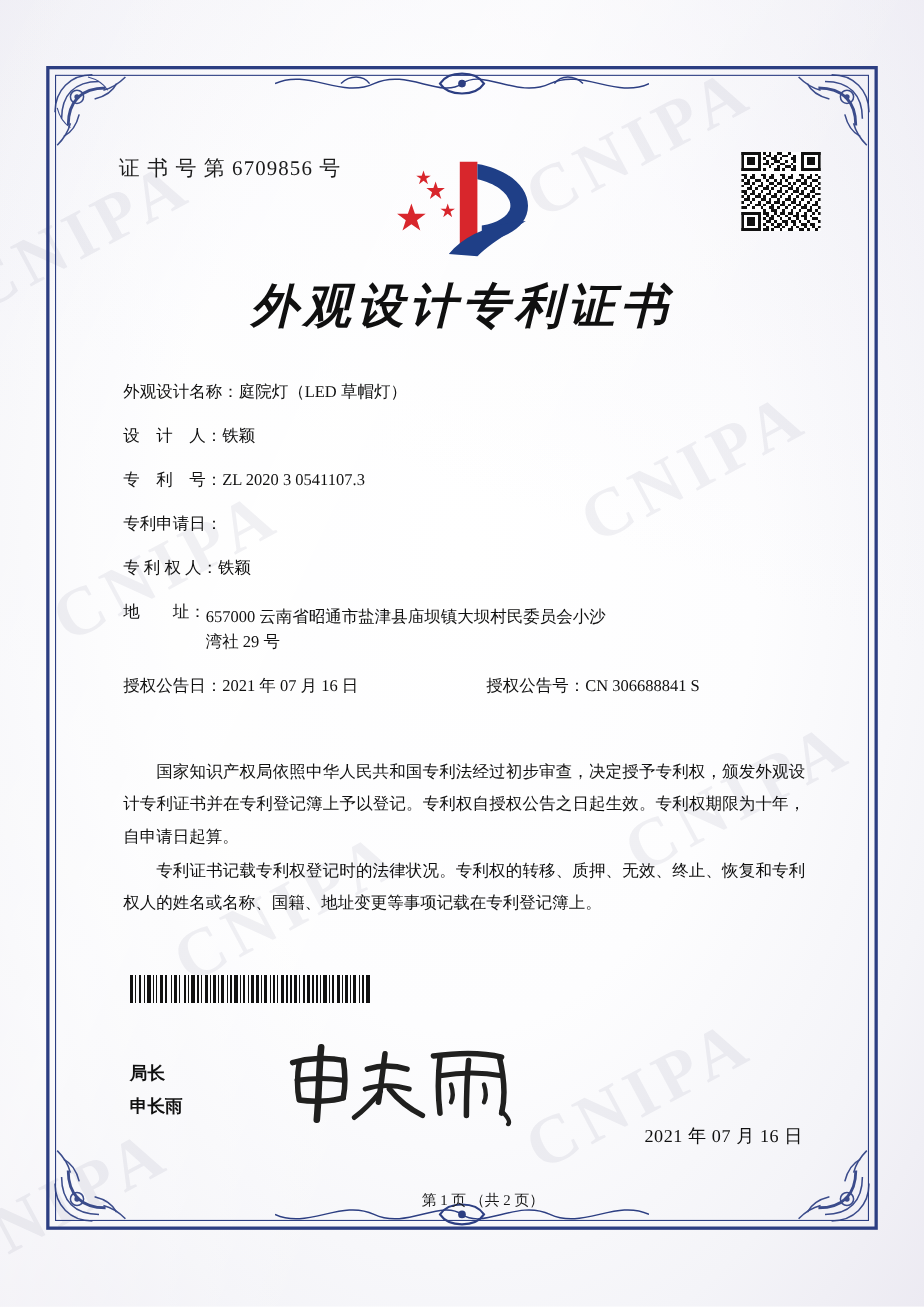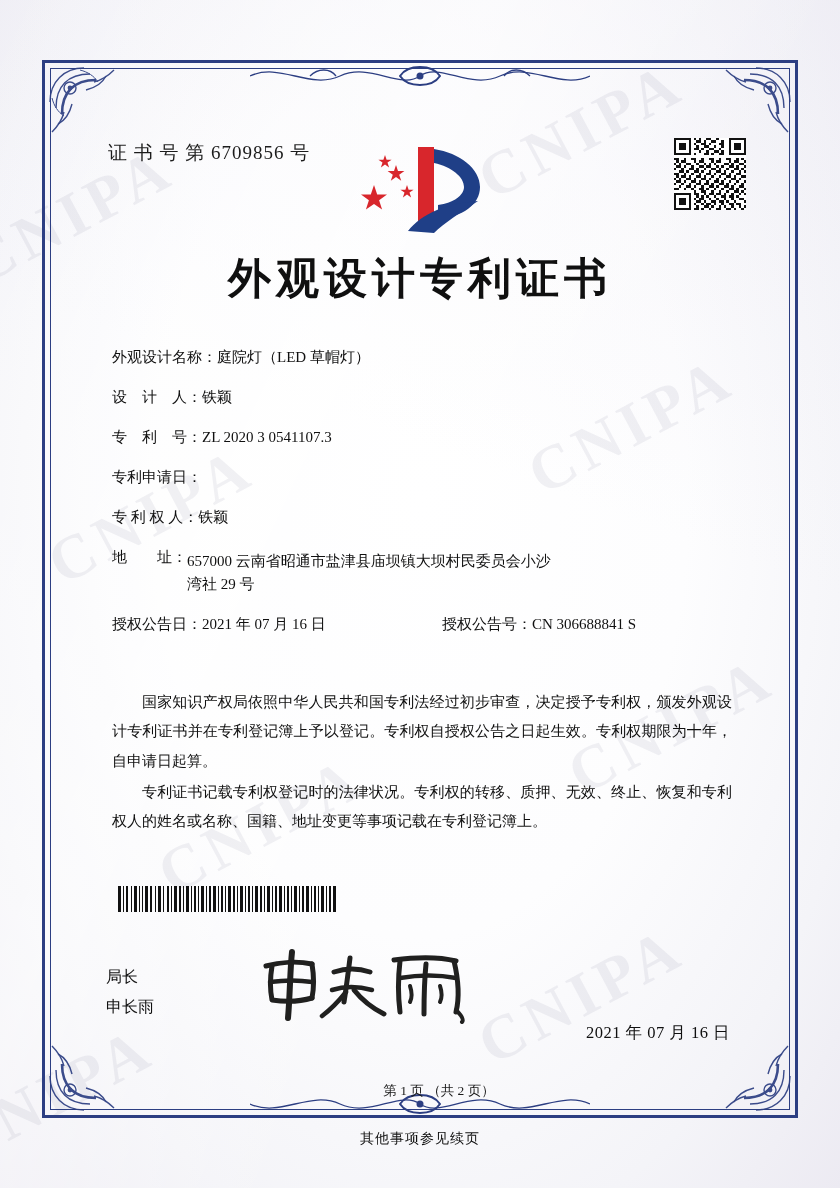--- a/index.html
+++ b/index.html
@@ -118,20 +118,21 @@
 
   .title {
     position: absolute;
     left: 0; right: 0; top: 250px;
     text-align: center;
     font-family: "Liberation Serif", "DejaVu Serif", serif;
     font-weight: bold;
     font-size: 43px;
     letter-spacing: 5px;
     color: #101010;
+    font-style: italic;
   }
 
   
   .fields {
     position: absolute;
     left: 112px; top: 350px;
     width: 620px;
     font-size: 15px;
     line-height: 1.0;
     color: #101010;
@@ -176,25 +177,25 @@
   
   .barcode {
     position: absolute;
     left: 118px; top: 886px;
     width: 220px; height: 26px;
   }
 
   
   .sig-label {
     position: absolute;
-    left: 106px; top: 962px;
+    left: 118px; top: 962px;
     font-size: 16px;
     line-height: 1.85;
     color: #101010;
-    font-weight: 400;
+    font-weight: 700;
   }
   .sig-script {
     position: absolute;
     left: 250px; top: 944px;
     width: 220px; height: 80px;
   }
 
   .issue-date {
     position: absolute;
     right: 110px; top: 1022px;
@@ -726,15 +727,14 @@
         <path d="M190 42 C192 48 192 54 190 58" stroke-width="4"></path>
         <path d="M206 66 C212 72 214 76 212 78" stroke-width="4"></path>
       </g>
     </svg>
   </div>
 
   <div class="issue-date">2021 年 07 月 16 日</div>
 
   <div class="page-no">第 1 页 （共 2 页）</div>
 
-  <div class="footer-note">其他事项参见续页</div>
 
 </div>
 
 </body></html>

